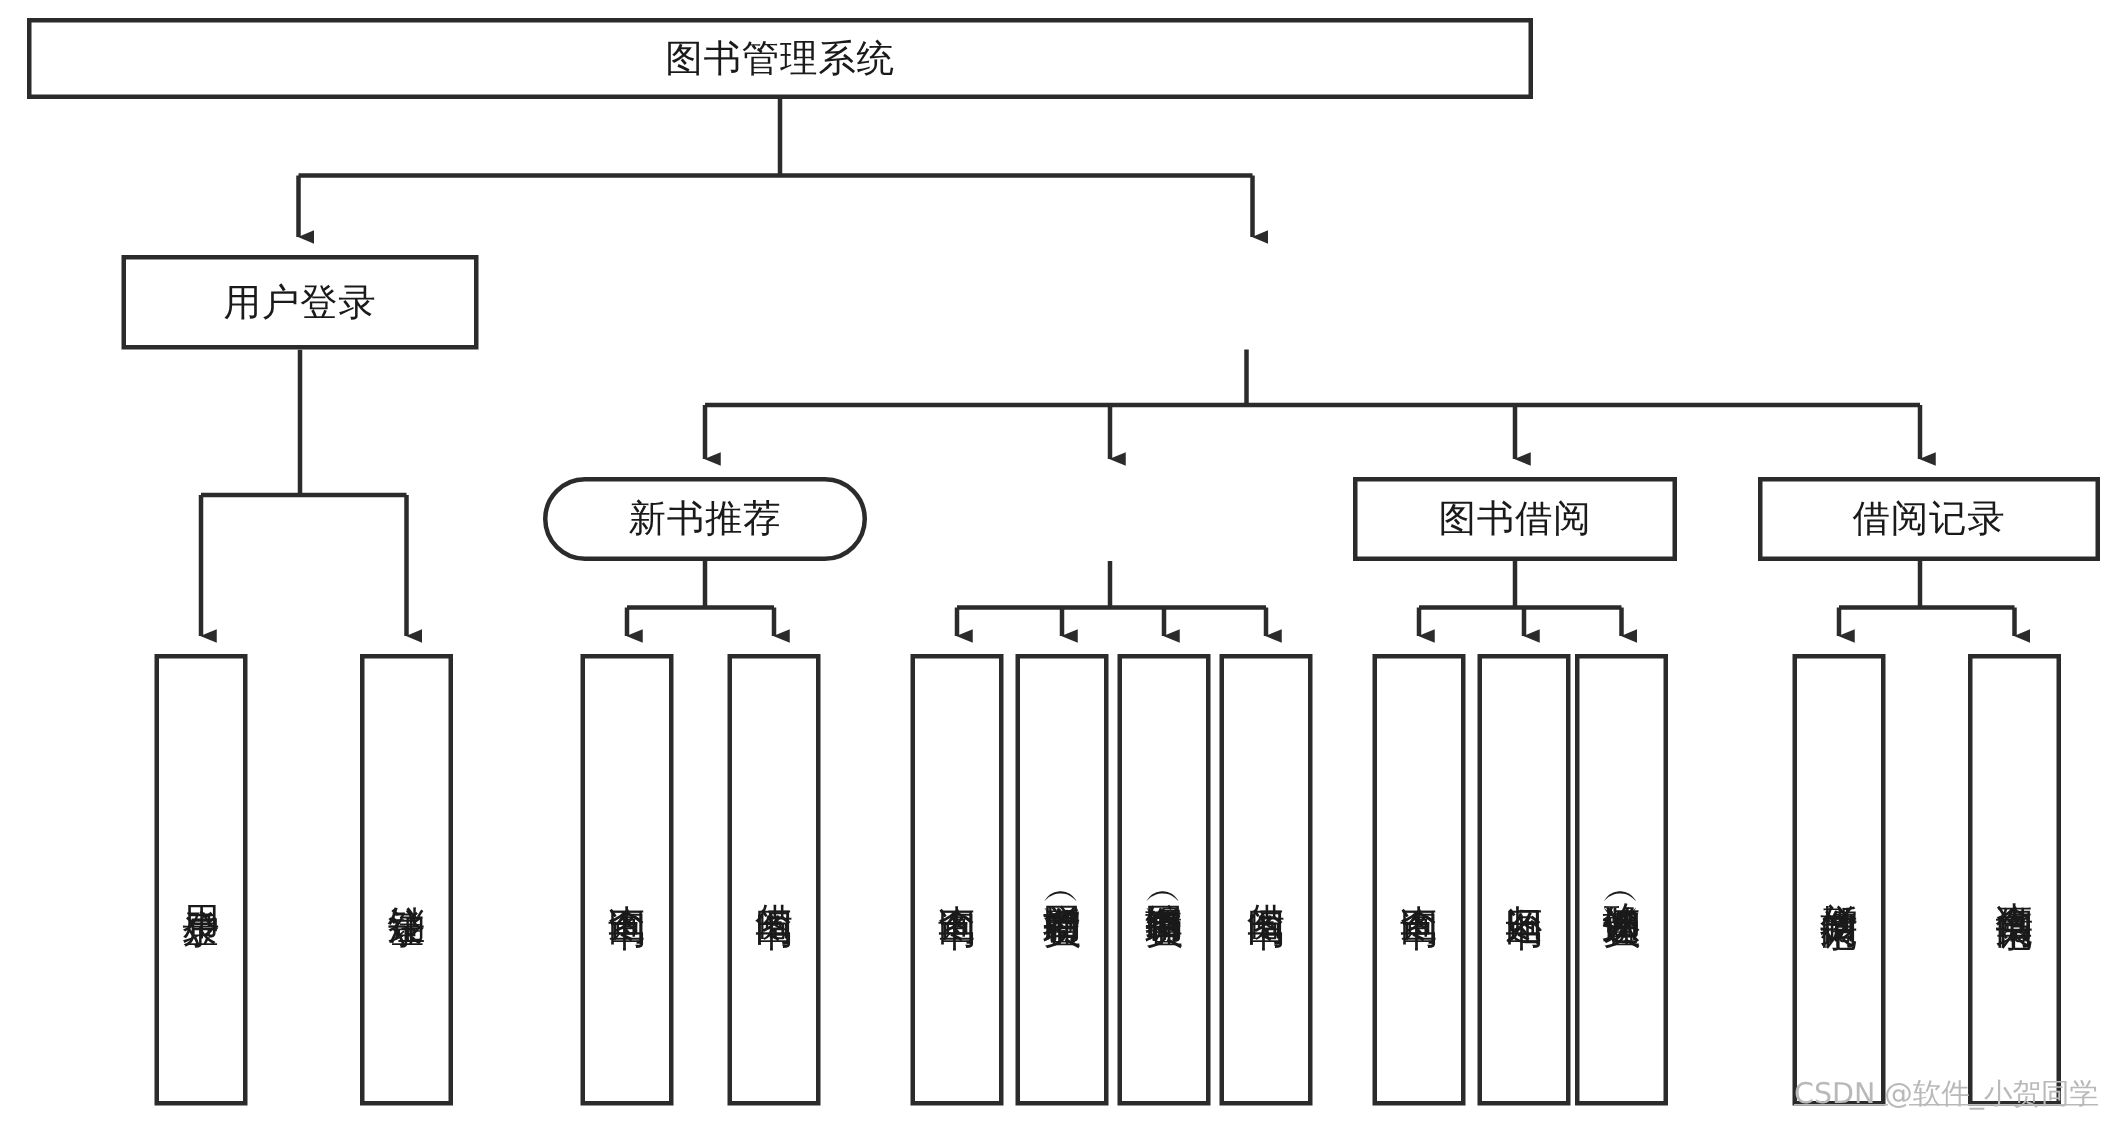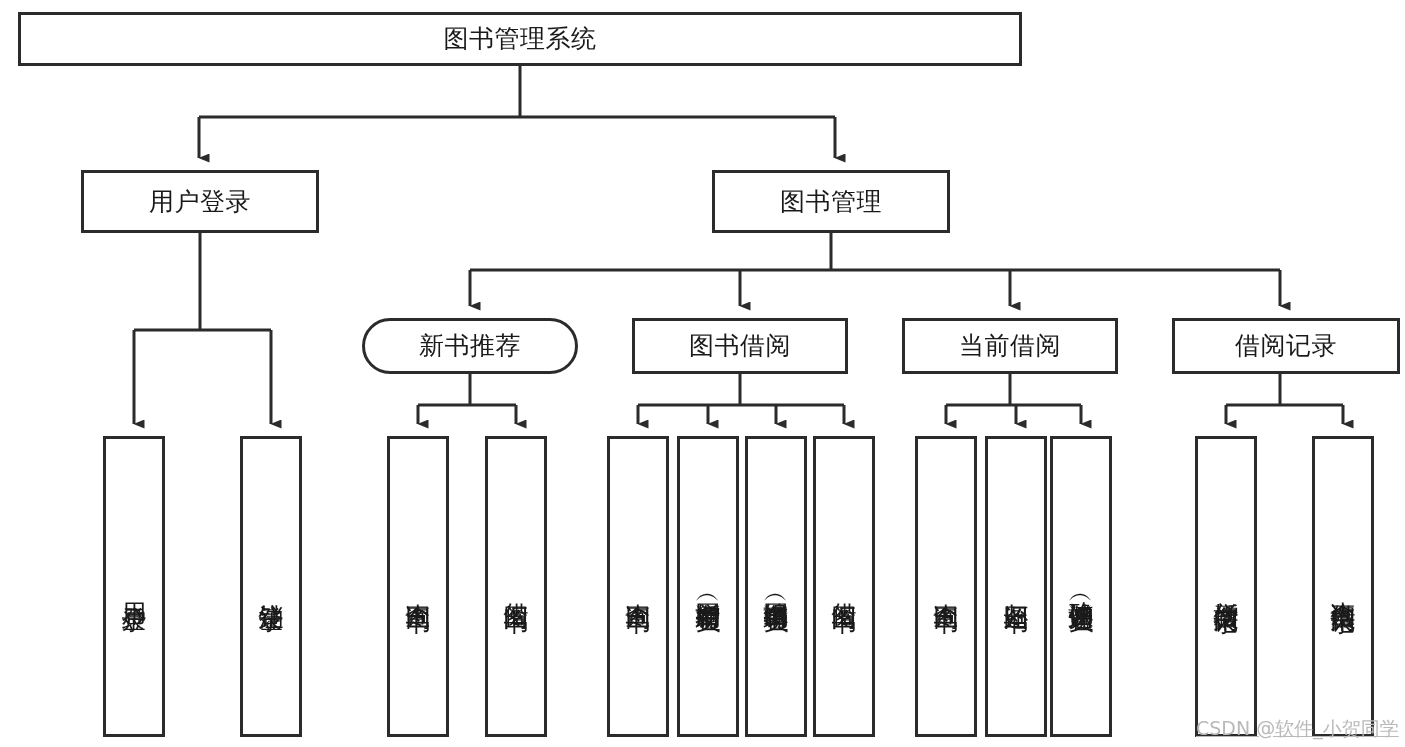--- a/index.html
+++ b/index.html
@@ -130,32 +130,26 @@
     </g>
   </svg>
 
   <div class="node horiz root" style="left:18px; top:12px; width:1004px; height:54px;">
     <span class="label">图书管理系统</span>
   </div>
 
   <div class="node horiz" style="left:81px; top:170px; width:238px; height:63px;">
     <span class="label">用户登录</span>
   </div>
-  <div class="node horiz" style="left:712px; top:170px; width:238px; height:63px;">
-    <span class="label">图书管理</span>
-  </div>
 
   <div class="node horiz" style="left:362px; top:318px; width:216px; height:56px;border-radius:28px;">
     <span class="label">新书推荐</span>
   </div>
-  <div class="node horiz" style="left:632px; top:318px; width:216px; height:56px;">
+  <div class="node horiz" style="left:902px; top:318px; width:216px; height:56px;">
     <span class="label">图书借阅</span>
-  </div>
-  <div class="node horiz" style="left:902px; top:318px; width:216px; height:56px;">
-    <span class="label">当前借阅</span>
   </div>
   <div class="node horiz" style="left:1172px; top:318px; width:228px; height:56px;">
     <span class="label">借阅记录</span>
   </div>
 
   <div class="node vert" style="left:103px; top:436px; width:62px; height:301px;">
     <span class="label">用户登录</span>
   </div>
   <div class="node vert" style="left:240px; top:436px; width:62px; height:301px;">
     <span class="label">注销登录</span>

